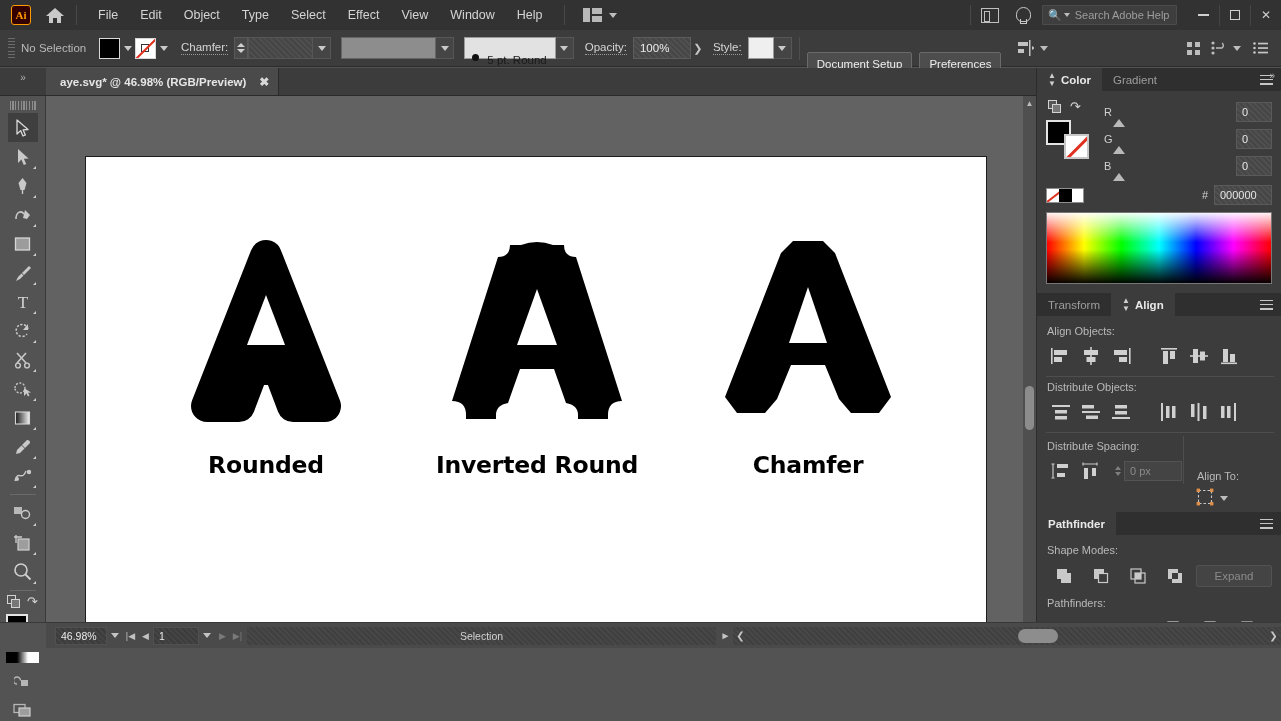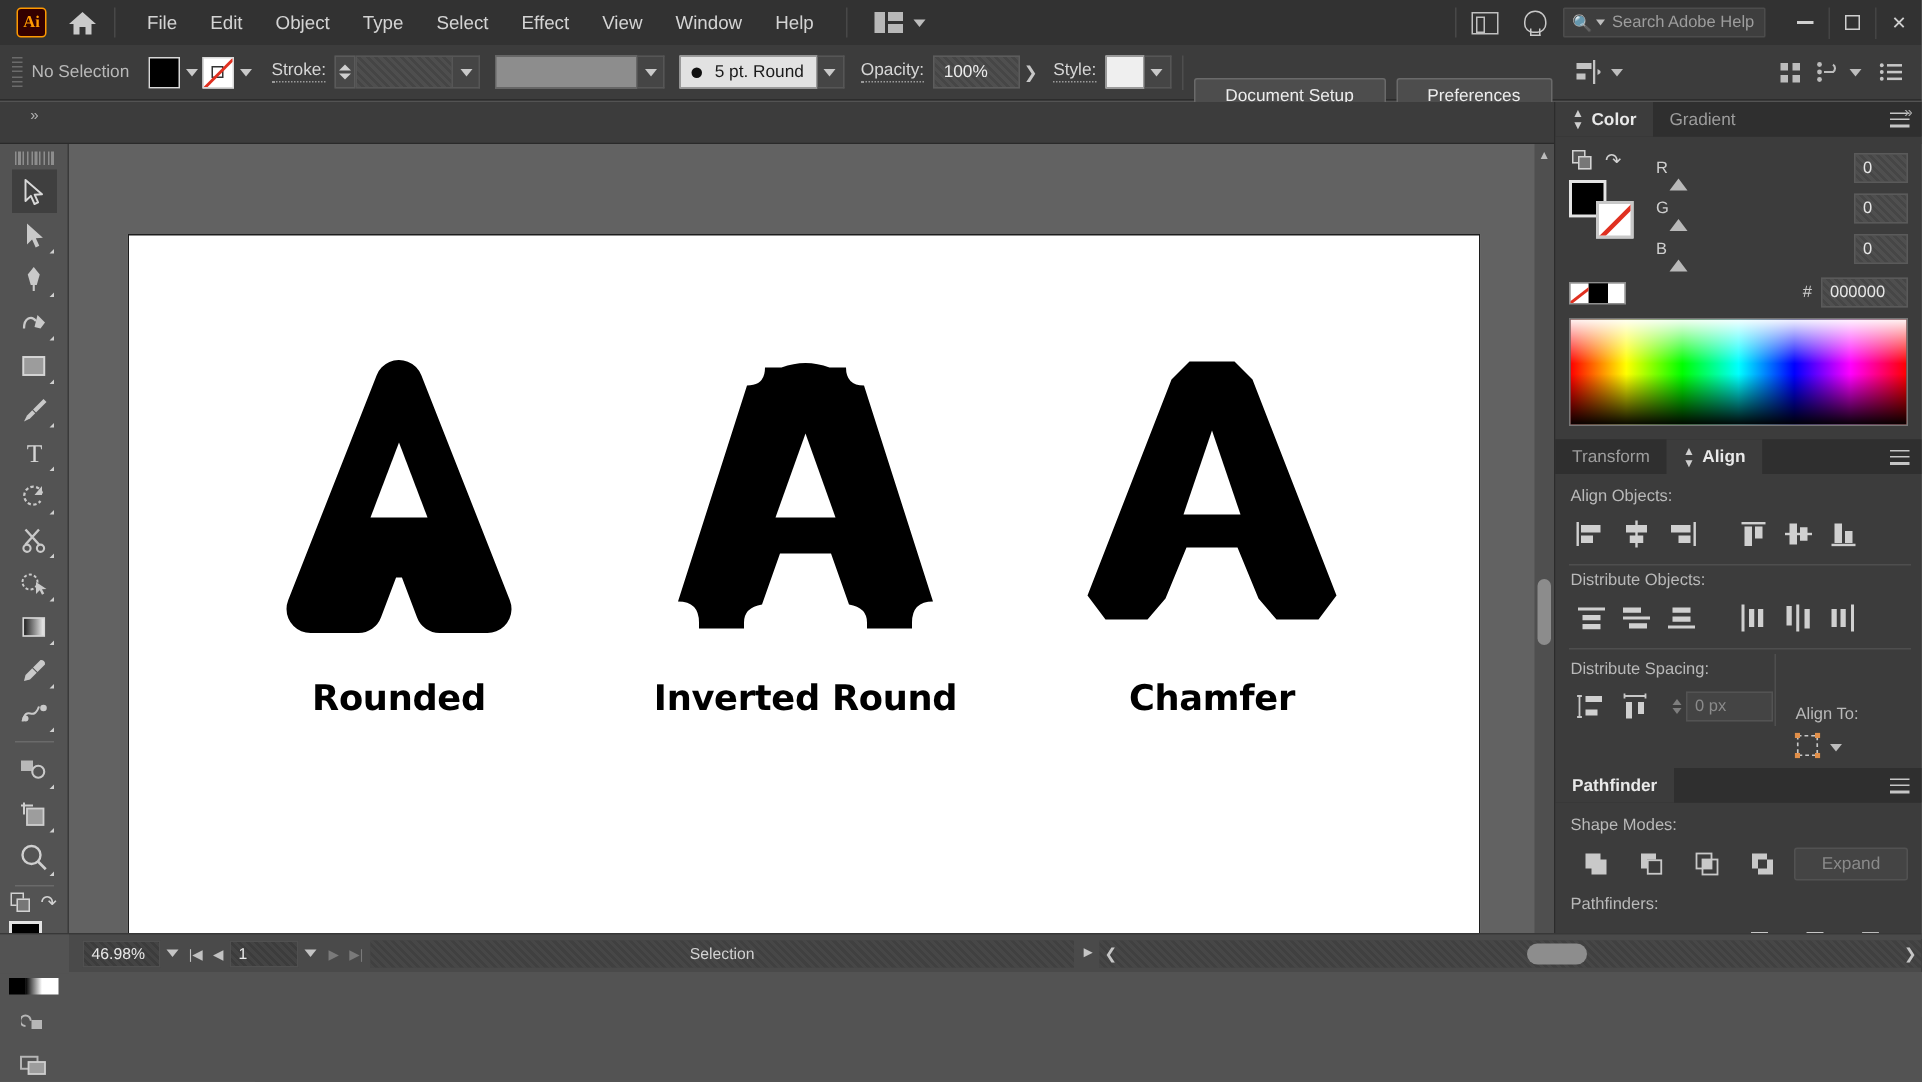--- a/index.html
+++ b/index.html
@@ -90,34 +90,34 @@
   .spin .dn { width:0;height:0;border-left:4px solid transparent;border-right:4px solid transparent;border-top:4px solid #cfcfcf;}
   .field-dis {
     height: 22px; background: #494949; border: 1px solid #565656;
     background-image: repeating-linear-gradient(45deg,#4e4e4e 0 2px,#454545 2px 4px);
     display:flex; align-items:center; padding: 0 5px; color:#8d8d8d; font-size:11px;
   }
   .ddbtn { width:18px; height:22px; background:#454545; border:1px solid #565656; border-left:0; display:flex;align-items:center;justify-content:center;cursor:pointer;}
   .ddbtn:after{content:"";width:0;height:0;border-left:4px solid transparent;border-right:4px solid transparent;border-top:5px solid #c9c9c9;}
   .plainbar { width: 95px; height: 22px; background: #8d8d8d; border:1px solid #666; }
   .brushbox {
-    height: 22px; background:#e2e2e2; border:1px solid #9a9a9a; display:flex;align-items:center;
-    padding: 0 8px 0 7px; color:#1b1b1b; font-size:11.5px; cursor:pointer; gap:8px;
+    height: 22px; background:#e2e2e2; border:1px solid #9a9a9a; display:flex;
+    padding: 16px 8px 0 7px; color:#1b1b1b; font-size:11.5px; cursor:pointer; gap:8px;
   }
   .brushdot { width:7px;height:7px;border-radius:50%;background:#111; }
   .opacity-field {
     height: 22px; width: 58px; background:#4a4a4a; border:1px solid #5c5c5c;
     background-image: repeating-linear-gradient(45deg,#4f4f4f 0 2px,#464646 2px 4px);
     display:flex;align-items:center;padding:0 6px;color:#ececec;font-size:11.5px;
   }
   .arrow-right { width:14px;height:22px;display:flex;align-items:center;justify-content:center;color:#c7c7c7;font-size:11px;cursor:pointer;}
   .style-sw { width: 26px; height: 22px; background:#efefef; border:1px solid #9a9a9a; cursor:pointer; }
   .btn {
     height: 23px; background: #4d4d4d; border: 1px solid #6a6a6a; border-radius: 2px;
-    color: #ededed; font-size: 11.5px; padding: 0 20px; display:flex;align-items:center;
+    color: #ededed; font-size: 11.5px; padding: 0 9px; display:flex;align-items:center;
     cursor:pointer; white-space:nowrap;margin-top:31px;
   }
   .ctl-right { margin-left: auto; display:flex; align-items:center; gap: 0; padding-right: 8px; }
   .icon-btn { width: 26px; height: 24px; display:flex;align-items:center;justify-content:center;cursor:pointer; }
   .dots4 { width:13px;height:13px;display:grid;grid-template-columns:5px 5px;grid-template-rows:5px 5px;gap:3px; }
   .dots4 i { background:#bcbcbc;display:block; }
 
   
   .tabbar {
     position:absolute; top:68px; left:0; width:1281px; height:28px;
@@ -381,21 +381,21 @@
     <div class="nosel">No Selection</div>
     <div class="swatchgrp">
       <div class="swatch fillblack"></div>
       <div class="dd"></div>
       <div class="swatch nonecol">
           <span class="inner"></span>
         </div>
       <div class="dd"></div>
     </div>
     <div style="width:10px"></div>
-    <div class="lbl">Stroke:</div>
+    <div class="lbl">Chamfer:</div>
     <div style="width:6px"></div>
     <div class="spin">
         <span class="up"></span>
         <span class="dn"></span>
       </div>
     <div class="field-dis" style="width:65px"></div>
     <div class="ddbtn"></div>
     <div style="width:10px"></div>
     <div class="plainbar"></div>
     <div class="ddbtn"></div>
@@ -455,20 +455,24 @@
             <rect x="5" y="5.2" width="10" height="1.7" fill="#c6c6c6"></rect>
           <circle cx="1.5" cy="10.5" r="1.3" fill="#c6c6c6"></circle>
             <rect x="5" y="9.7" width="10" height="1.7" fill="#c6c6c6"></rect>
         </svg>
       </div>
     </div>
   </div>
 
   <div class="tabbar">
     <div class="collapse-arrows">»</div>
+    <div class="doctab">
+      <span>aye.svg* @ 46.98% (RGB/Preview)</span>
+      <span class="tabclose">✖</span>
+    </div>
     <div class="tab-rest"></div>
     <div class="tab-far">»</div>
   </div>
 
   <div class="toolbar">
     <div class="tb-grip">
         <i></i>
         <i></i>
         <i></i>
         <i></i>

